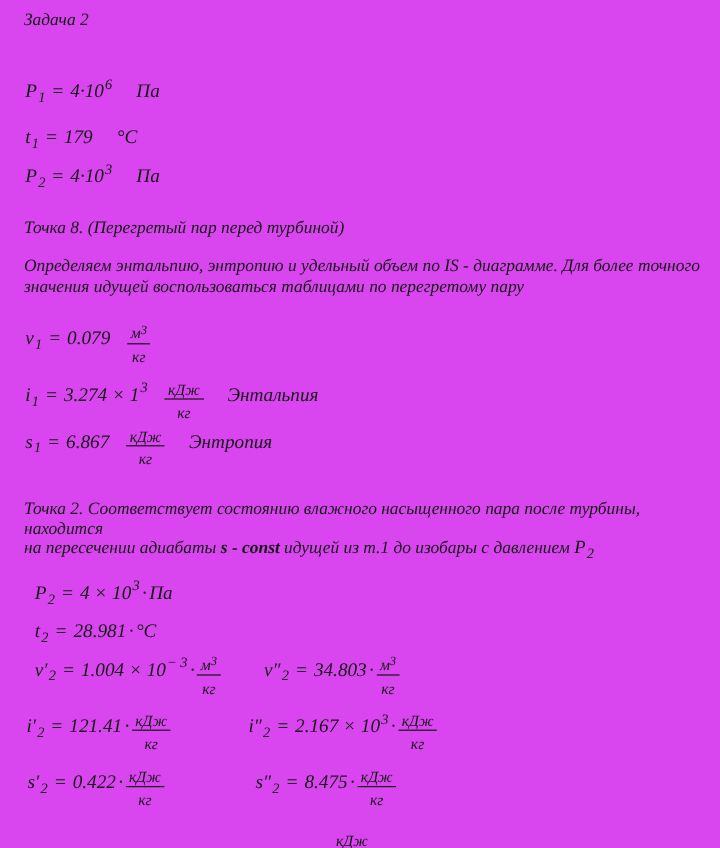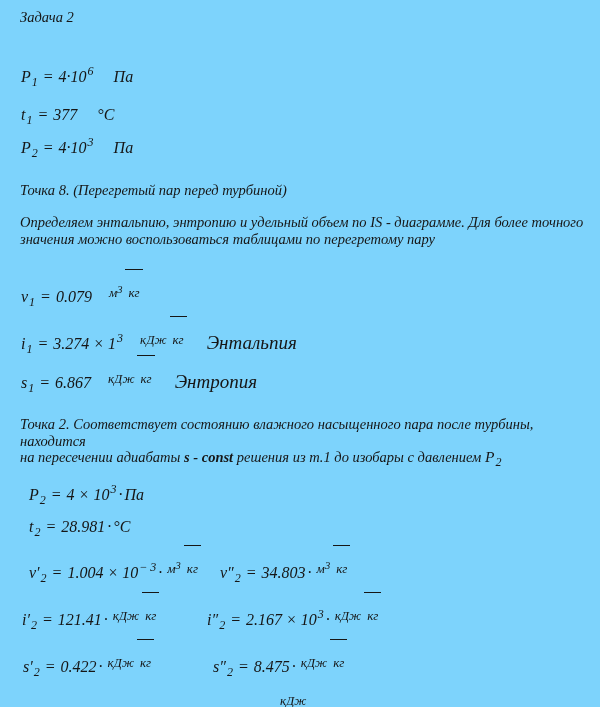--- a/index.html
+++ b/index.html
@@ -1,43 +1,43 @@
 <!DOCTYPE html>
 <html><head>
 <meta charset="utf-8">
 <style>
   html,body{margin:0;padding:0;background:#ffffff;}
   .page{
     position:relative;width:600px;height:707px;overflow:hidden;
-    background:#7dd3fc;color:#161616;
+    background:#d946ef;color:#161616;
     font-family:"Liberation Serif","DejaVu Serif",serif;
     font-style:italic;
   }
   .t{position:absolute;font-size:14.5px;white-space:nowrap;}
   .para{position:absolute;font-size:14.5px;}
   .pl{display:block;line-height:16.5px;}
   .boldseg{font-weight:bold;}
   .pvar{font-size:15.5px;}
   .f{
     position:absolute;display:flex;align-items:baseline;
     font-size:16px;line-height:1.15;white-space:nowrap;
   }
   .sub{font-size:12px;position:relative;top:4px;margin-left:1px;}
   .sup{font-size:12px;position:relative;top:-7px;margin-left:1px;}
   .eq{margin:0 5px;}
   .gap{margin-left:20px;}
-  .lbl{margin-left:20px;font-size:19px;}
+  .lbl{margin-left:20px;font-size:16px;}
   .dotm{margin:0 2px;}
   .fgap{margin-left:14px;}
   .frac{
-    display:inline-flex;flex-direction:row;align-items:center;
+    display:inline-flex;flex-direction:column;align-items:center;
     font-size:13px;line-height:1.1;position:relative;top:-5px;
   }
   .frac .num{padding:0 3px;}
-  .frac .den{align-self:stretch;text-align:center;border-top:1px solid currentColor;padding:16px 3px;}
+  .frac .den{align-self:stretch;text-align:center;border-top:1px solid currentColor;padding:4px 3px;}
   .nsup{font-size:10.5px;position:relative;top:-4px;}
   .prime{letter-spacing:0;}
 </style>
 </head>
 <body>
 
 <div class="page">
 
   <div class="t" style="left:20px;top:9px">Задача 2</div>
 
@@ -47,38 +47,38 @@
     <span class="eq">=</span>
     <span>4·10</span>
       <span class="sup">6</span>
     <span class="gap">Па</span>
   </div>
 
   <div class="f" style="left:21px;top:106px">
     <span>t</span>
       <span class="sub">1</span>
     <span class="eq">=</span>
-    <span>377</span>
+    <span>179</span>
     <span class="gap">°C</span>
   </div>
 
   <div class="f" style="left:21px;top:139px">
     <span>P</span>
       <span class="sub">2</span>
     <span class="eq">=</span>
     <span>4·10</span>
       <span class="sup">3</span>
     <span class="gap">Па</span>
   </div>
 
   <div class="t" style="left:20px;top:182px">Точка 8. (Перегретый пар перед турбиной)</div>
 
   <div class="para" style="left:20px;top:214px;width:565px">
     <span class="pl">Определяем энтальпию, энтропию и удельный объем по IS - диаграмме. Для более точного</span>
-    <span class="pl">значения можно воспользоваться таблицами по перегретому пару</span>
+    <span class="pl">значения идущей воспользоваться таблицами по перегретому пару</span>
   </div>
 
   <div class="f" style="left:21px;top:274px">
     <span>v</span>
       <span class="sub">1</span>
     <span class="eq">=</span>
     <span>0.079</span>
     <span class="frac fgap">
       <span class="num"><span>м</span><span class="nsup">3</span></span>
       <span class="den">кг</span>
@@ -106,21 +106,21 @@
     <span class="frac fgap">
       <span class="num">кДж</span>
       <span class="den">кг</span>
     </span>
     <span class="lbl">Энтропия</span>
   </div>
 
   <div class="para" style="left:20px;top:416px;width:578px">
     <span class="pl">Точка 2. Соответствует состоянию влажного насыщенного пара после турбины, находится</span>
     <span class="pl">
-      <span>на пересечении адиабаты </span><span class="boldseg">s - const</span><span> решения из т.1 до изобары с давлением </span><span class="pvar">P</span><span class="sub">2</span>
+      <span>на пересечении адиабаты </span><span class="boldseg">s - const</span><span> идущей из т.1 до изобары с давлением </span><span class="pvar">P</span><span class="sub">2</span>
     </span>
   </div>
 
   <div class="f" style="left:29px;top:486px">
     <span>P</span>
       <span class="sub">2</span>
     <span class="eq">=</span>
     <span>4 × 10</span>
       <span class="sup">3</span>
     <span class="dotm">·</span>

